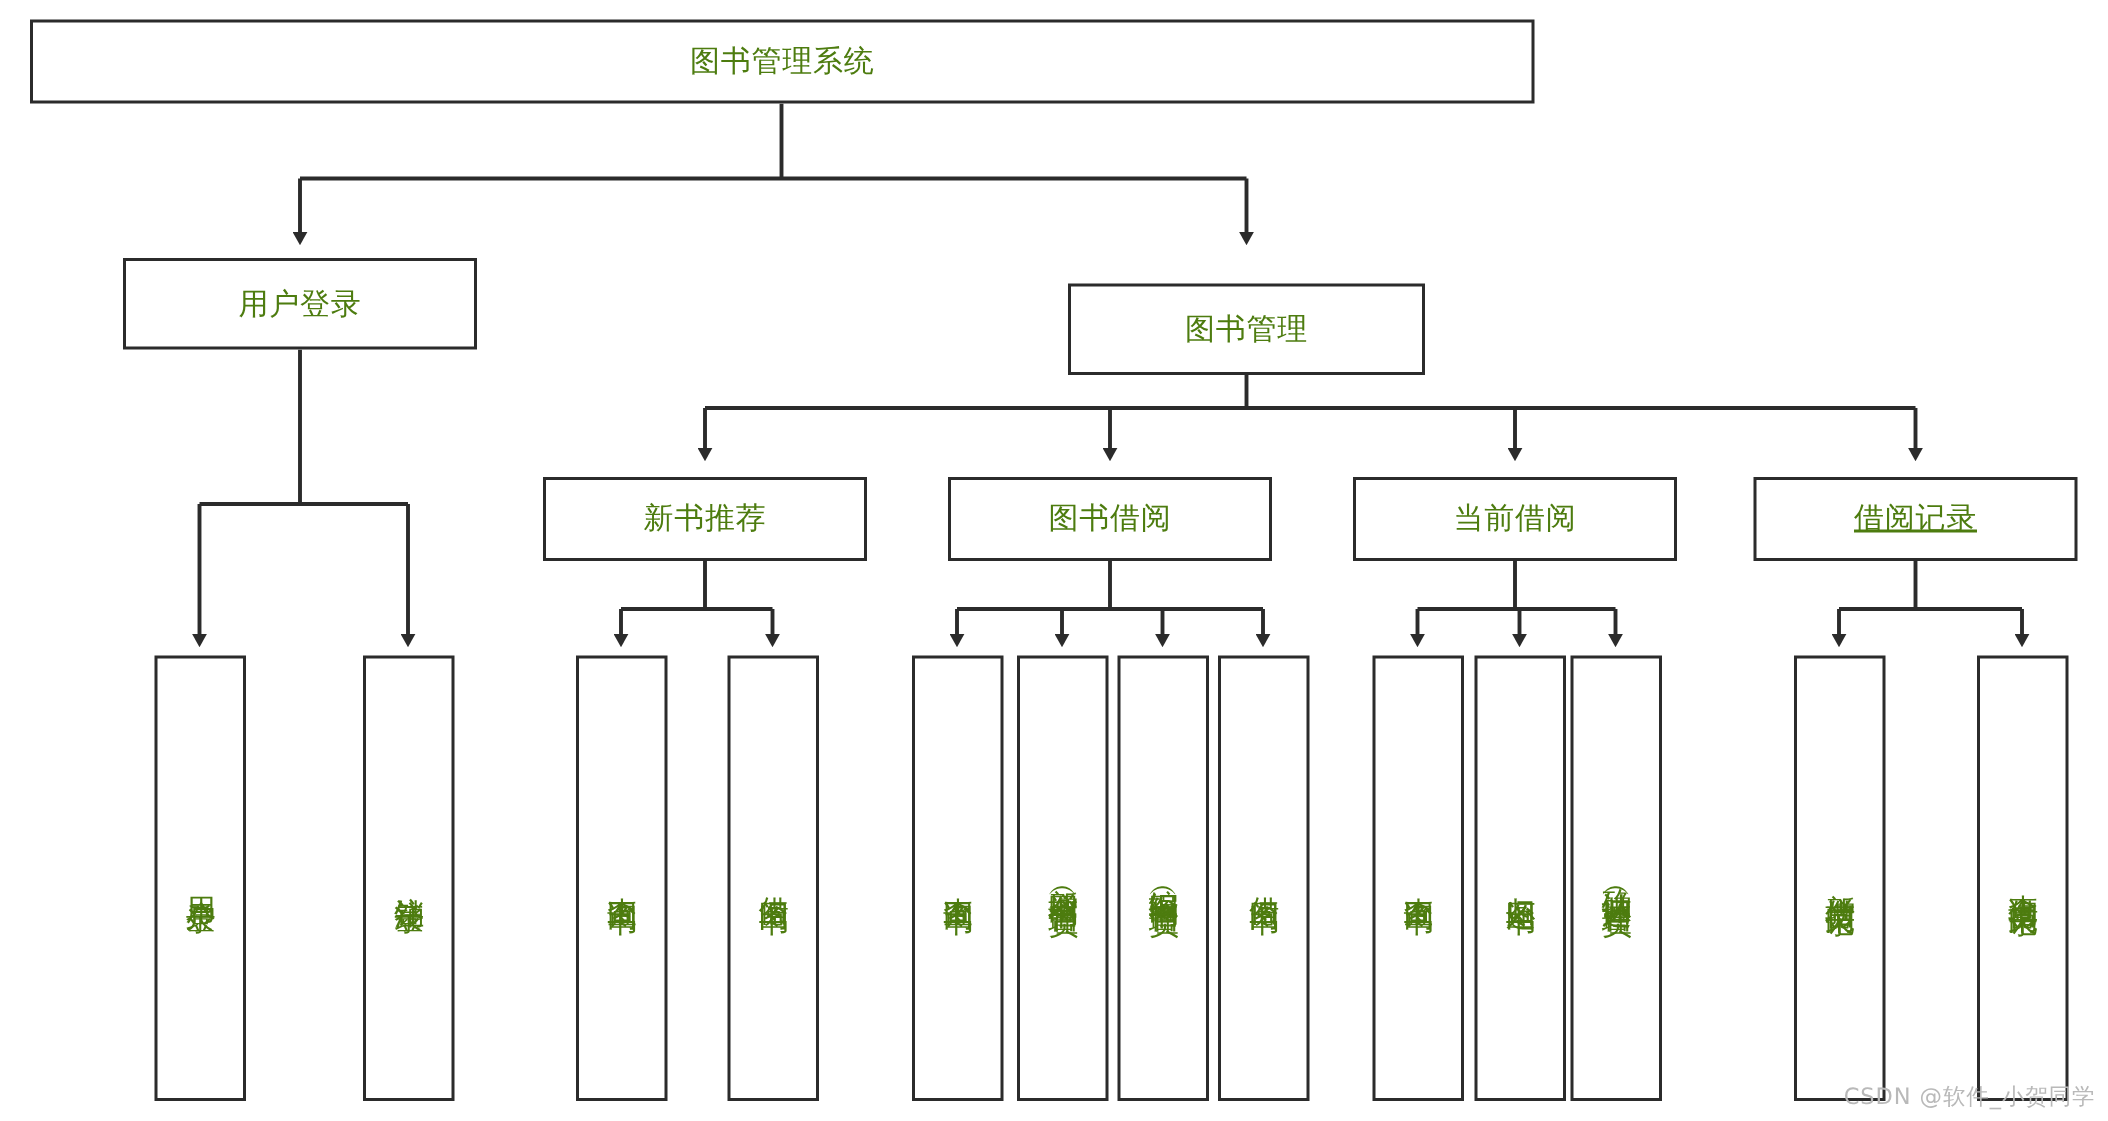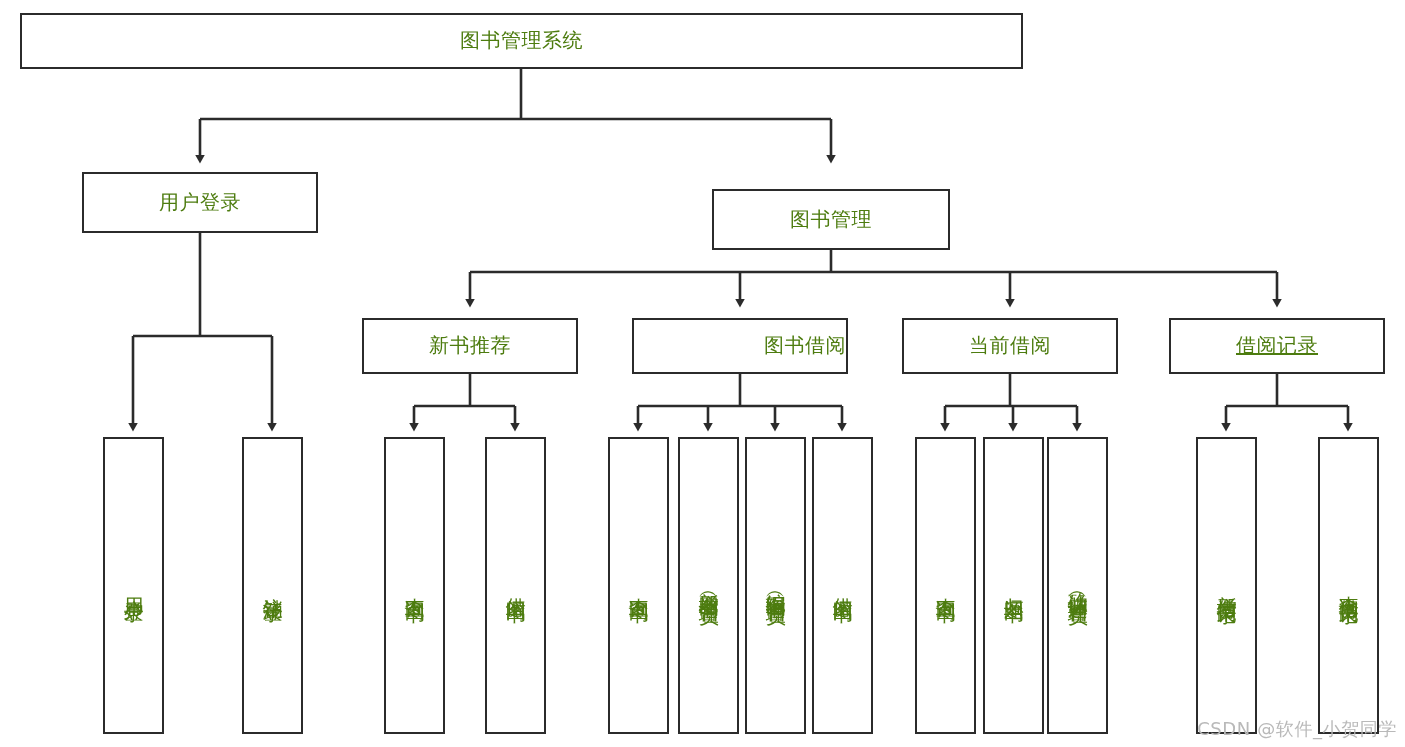--- a/index.html
+++ b/index.html
@@ -56,21 +56,21 @@
   }
   .node-label {
     display: block;
     text-align: center;
     white-space: pre-line;
   }
   #watermark {
     position: absolute;
     right: 8px;
     bottom: 6px;
-    font-size: 18px;
+    font-size: 15px;
     color: #b9b9b9;
     letter-spacing: 0.6px;
     user-select: none;
     pointer-events: none;
   }
 </style>
 </head>
 <body>
 
 <div id="diagram-canvas">
@@ -133,21 +133,21 @@
   <div class="node-box horizontal" style="left:82px; top:172px; width:236px; height:61px;">
     <span class="node-label">用户登录</span>
   </div>
   <div class="node-box horizontal" style="left:712px; top:189px; width:238px; height:61px;">
     <span class="node-label">图书管理</span>
   </div>
 
   <div class="node-box horizontal" style="left:362px; top:318px; width:216px; height:56px;">
     <span class="node-label">新书推荐</span>
   </div>
-  <div class="node-box horizontal" style="left:632px; top:318px; width:216px; height:56px;justify-content:flex-end;">
+  <div class="node-box horizontal" style="left:632px; top:318px; width:216px; height:56px;">
     <span class="node-label">图书借阅</span>
   </div>
   <div class="node-box horizontal" style="left:902px; top:318px; width:216px; height:56px;">
     <span class="node-label">当前借阅</span>
   </div>
   <div class="node-box horizontal" style="left:1169px; top:318px; width:216px; height:56px;text-decoration:underline;">
     <span class="node-label">借阅记录</span>
   </div>
 
   <div class="node-box vertical" style="left:103px; top:437px; width:61px; height:297px;">

